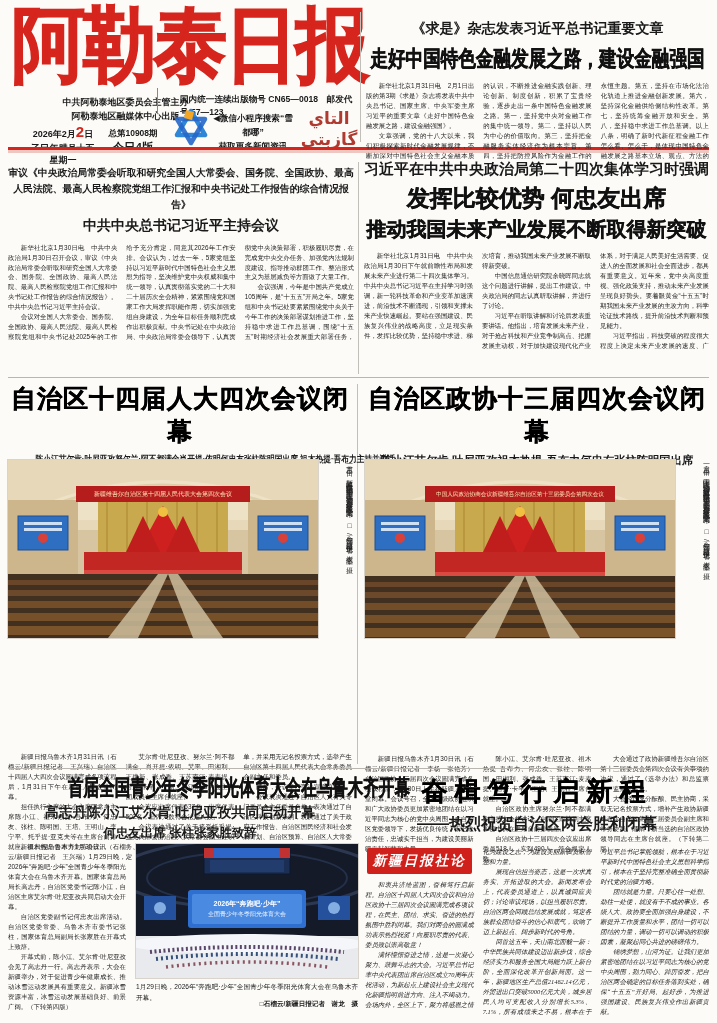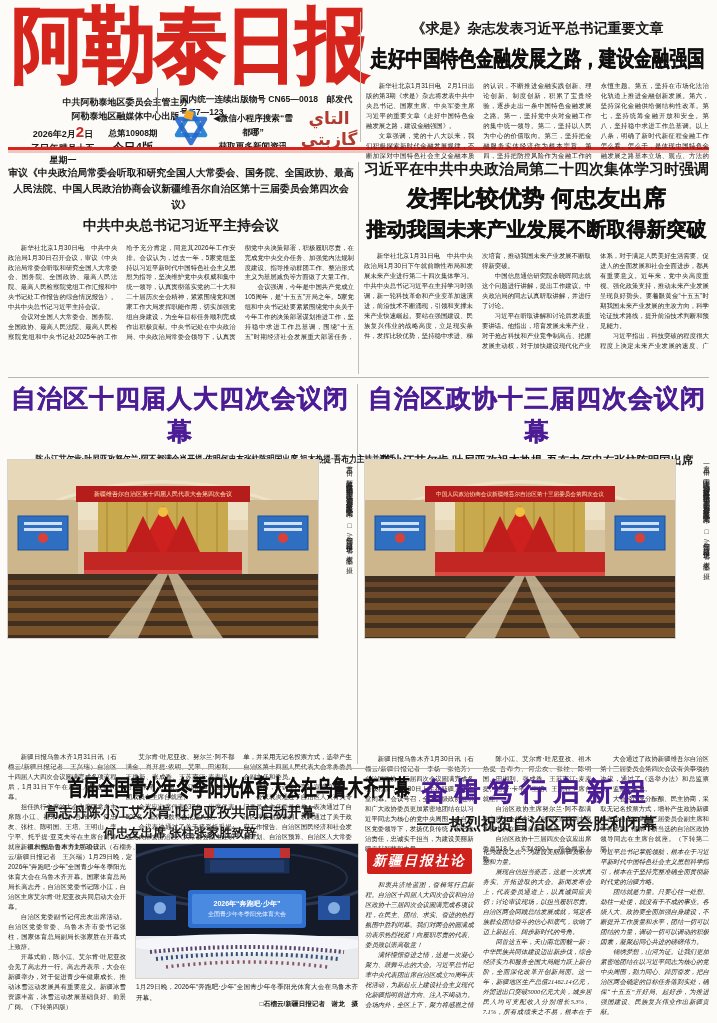--- a/index.html
+++ b/index.html
@@ -12,21 +12,21 @@
   .rule-v{position:absolute;background:#c2bfb9;width:1px;}
   .red-rule{position:absolute;left:8px;width:701px;height:3px;background:#d6251d;box-shadow:0 3px 0 #f0c6c0;}
   .body-cols{column-gap:9px;font-size:6.4px;line-height:1.56;text-align:justify;overflow:hidden;color:#222;}
   .body-cols p{margin:0;text-indent:2em;}
   .c3{column-count:3;}
   .masthead-title{font-weight:bold;color:#d6251d;font-size:73px;letter-spacing:-2px;line-height:1;
         -webkit-text-stroke:1.5px #d6251d;transform:scaleY(1.12);transform-origin:top left;white-space:nowrap;}
   .small-b{font-weight:bold;font-size:9px;line-height:1.55;}
   .kicker{font-weight:bold;}
   .headline-black{font-weight:bold;color:#111;}
-  .headline-red{font-weight:bold;color:#4c1d95;}
+  .headline-red{font-weight:bold;color:#000000;}
   .vcap{writing-mode:vertical-rl;font-size:7px;line-height:1.5;letter-spacing:1px;color:#222;overflow:hidden;}
   .ed-box{background:#cf201b;color:#fff;font-weight:bold;font-style:italic;text-align:center;
           font-size:13.5px;line-height:26px;height:26px;border-radius:2px;margin:1px 2px 6px 2px;
           break-inside:avoid;font-family:"Liberation Serif","DejaVu Serif",serif;letter-spacing:2px;}
   .editorial-body p{font-style:italic;font-family:"Liberation Serif","DejaVu Serif",serif;}
   .photo-frame{outline:1px solid #d8d4cc;}
   .credit-line{text-align:right;font-weight:bold;}
 </style>
 </head>
 <body>
@@ -78,21 +78,21 @@
         <p>新华社北京1月31日电　2月1日出版的第3期《求是》杂志将发表中共中央总书记、国家主席、中央军委主席习近平的重要文章《走好中国特色金融发展之路，建设金融强国》。</p>
         <p>文章强调，党的十八大以来，我们积极探索新时代金融发展规律，不断加深对中国特色社会主义金融本质的认识，不断推进金融实践创新、理论创新、制度创新，积累了宝贵经验，逐步走出一条中国特色金融发展之路。第一，坚持党中央对金融工作的集中统一领导。第二，坚持以人民为中心的价值取向。第三，坚持把金融服务实体经济作为根本宗旨。第四，坚持把防控风险作为金融工作的永恒主题。第五，坚持在市场化法治化轨道上推进金融创新发展。第六，坚持深化金融供给侧结构性改革。第七，坚持统筹金融开放和安全。第八，坚持稳中求进工作总基调。以上八条，明确了新时代新征程金融工作怎么看、怎么干，是体现中国特色金融发展之路基本立场、观点、方法的有机整体。中国特色金融发展之路既遵循现代金融发展的客观规律，更具有适合我国国情的鲜明特色，与西方金融模式有本质区别。（下转第三版）</p>
       </div>
   </div>
 
   <div class="rule-v" style="left:358px;top:162px;height:212px;"></div>
 
   <div class="abs" style="left:8px;top:160px;width:346px;">
     <div class="ctr" style="font-weight:bold;font-size:9.9px;margin-top:5px;line-height:1.6;">
       <div>审议《中央政治局常委会听取和研究全国人大常委会、国务院、全国政协、最高</div>
-      <div>人民法院、中国人民政治协商会议新疆维吾尔自治区第十三届委员会第四次会议》</div>
+      <div>人民法院、最高人民检察院党组工作汇报和中央书记处工作报告的综合情况报告》</div>
     </div>
     <div class="ctr" style="font-weight:bold;font-size:14px;margin-top:4px;">中共中央总书记习近平主持会议</div>
     <div class="body-cols c3" style="margin-top:8px;height:108px;">
         <p>新华社北京1月30日电　中共中央政治局1月30日召开会议，审议《中央政治局常委会听取和研究全国人大常委会、国务院、全国政协、最高人民法院、最高人民检察院党组工作汇报和中央书记处工作报告的综合情况报告》。中共中央总书记习近平主持会议。</p>
         <p>会议对全国人大常委会、国务院、全国政协、最高人民法院、最高人民检察院党组和中央书记处2025年的工作给予充分肯定，同意其2026年工作安排。会议认为，过去一年，5家党组坚持以习近平新时代中国特色社会主义思想为指导，坚决维护党中央权威和集中统一领导，认真贯彻落实党的二十大和二十届历次全会精神，紧紧围绕党和国家工作大局发挥职能作用，切实加强党组自身建设，为全年目标任务顺利完成作出积极贡献。中央书记处在中央政治局、中央政治局常委会领导下，认真贯彻党中央决策部署，积极履职尽责，在完成党中央交办任务、加强党内法规制度建设、指导推动群团工作、整治形式主义为基层减负等方面做了大量工作。</p>
         <p>会议强调，今年是中国共产党成立105周年，是“十五五”开局之年。5家党组和中央书记处要紧紧围绕党中央关于今年工作的决策部署谋划推进工作，坚持稳中求进工作总基调，围绕“十五五”时期经济社会发展重大部署任务，科学谋划、靠前发力，加强党组自身建设，带头履行全面从严治党主体责任，带头树立和践行正确政绩观。中央书记处要围绕中央政治局、中央政治局常委会部署要求，立足职责抓好重点任务落实，高质量完成党中央交办的各项任务。</p>
       </div>
   </div>
 
   <div class="abs" style="left:364px;top:160px;width:345px;">

